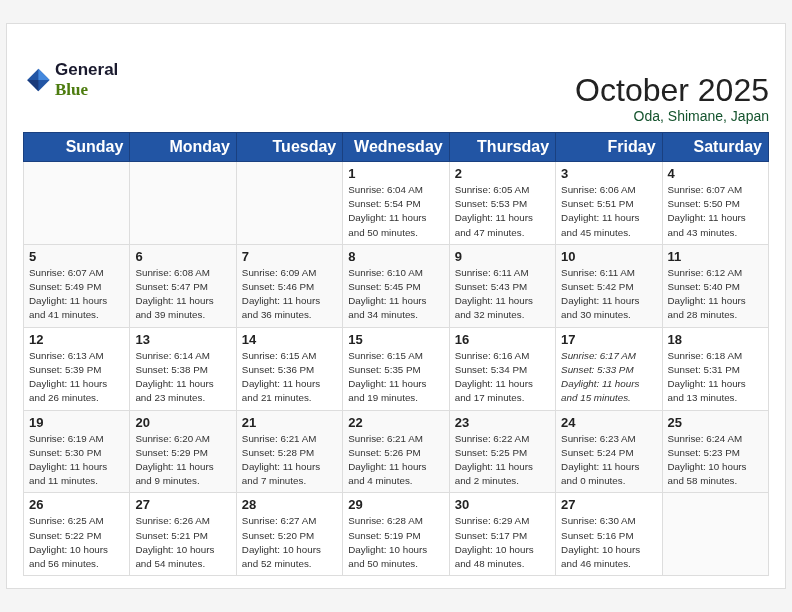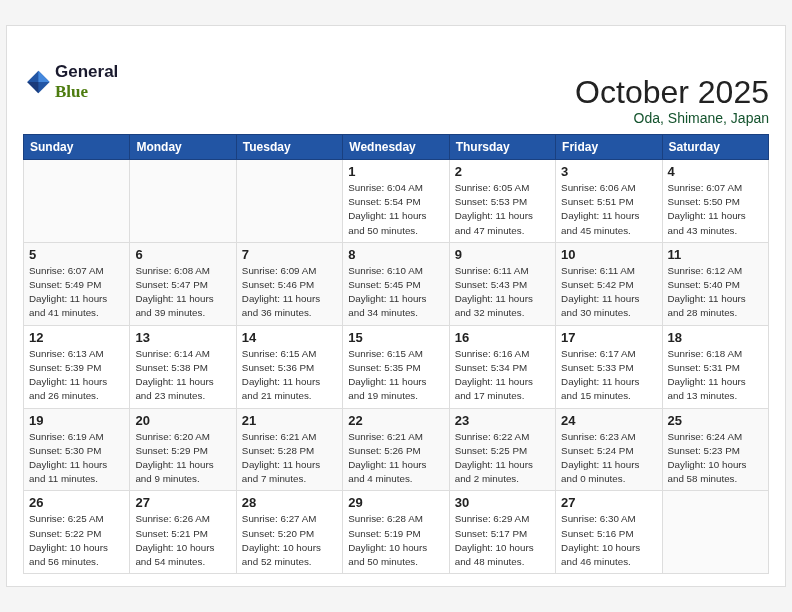--- a/index.html
+++ b/index.html
@@ -49,23 +49,23 @@
       color: #14532d;
     }
     .calendar-grid {
       width: 100%;
       border-collapse: collapse;
       border: 1px solid #ccc;
     }
     .calendar-grid th {
       background: #2255a4;
       color: white;
-      text-align: left;
+      text-align: right;
       padding: 5px 6px;
-      font-size: 12px;
+      font-size: 16px;
       font-weight: 600;
       border: 1px solid #1a4080;
     }
     .calendar-grid td {
       vertical-align: top;
       padding: 4px 5px;
       border: 1px solid #ddd;
       width: calc(100% / 7);
       min-height: 78px;
       height: 78px;
@@ -242,21 +242,21 @@
           </td>
           <td>
             <span class="day-number">16</span>
             <div class="day-info" style="white-space: pre-line;">Sunrise: 6:16 AM
 Sunset: 5:34 PM
 Daylight: 11 hours
 and 17 minutes.</div>
           </td>
           <td>
             <span class="day-number">17</span>
-            <div class="day-info" style="white-space: pre-line;">Sunrise: 6:17 AM
+            <div class="day-info" style="white-space: pre-line; font-style: italic;">Sunrise: 6:17 AM
 Sunset: 5:33 PM
 Daylight: 11 hours
 and 15 minutes.</div>
           </td>
           <td>
             <span class="day-number">18</span>
             <div class="day-info" style="white-space: pre-line;">Sunrise: 6:18 AM
 Sunset: 5:31 PM
 Daylight: 11 hours
 and 13 minutes.</div>

